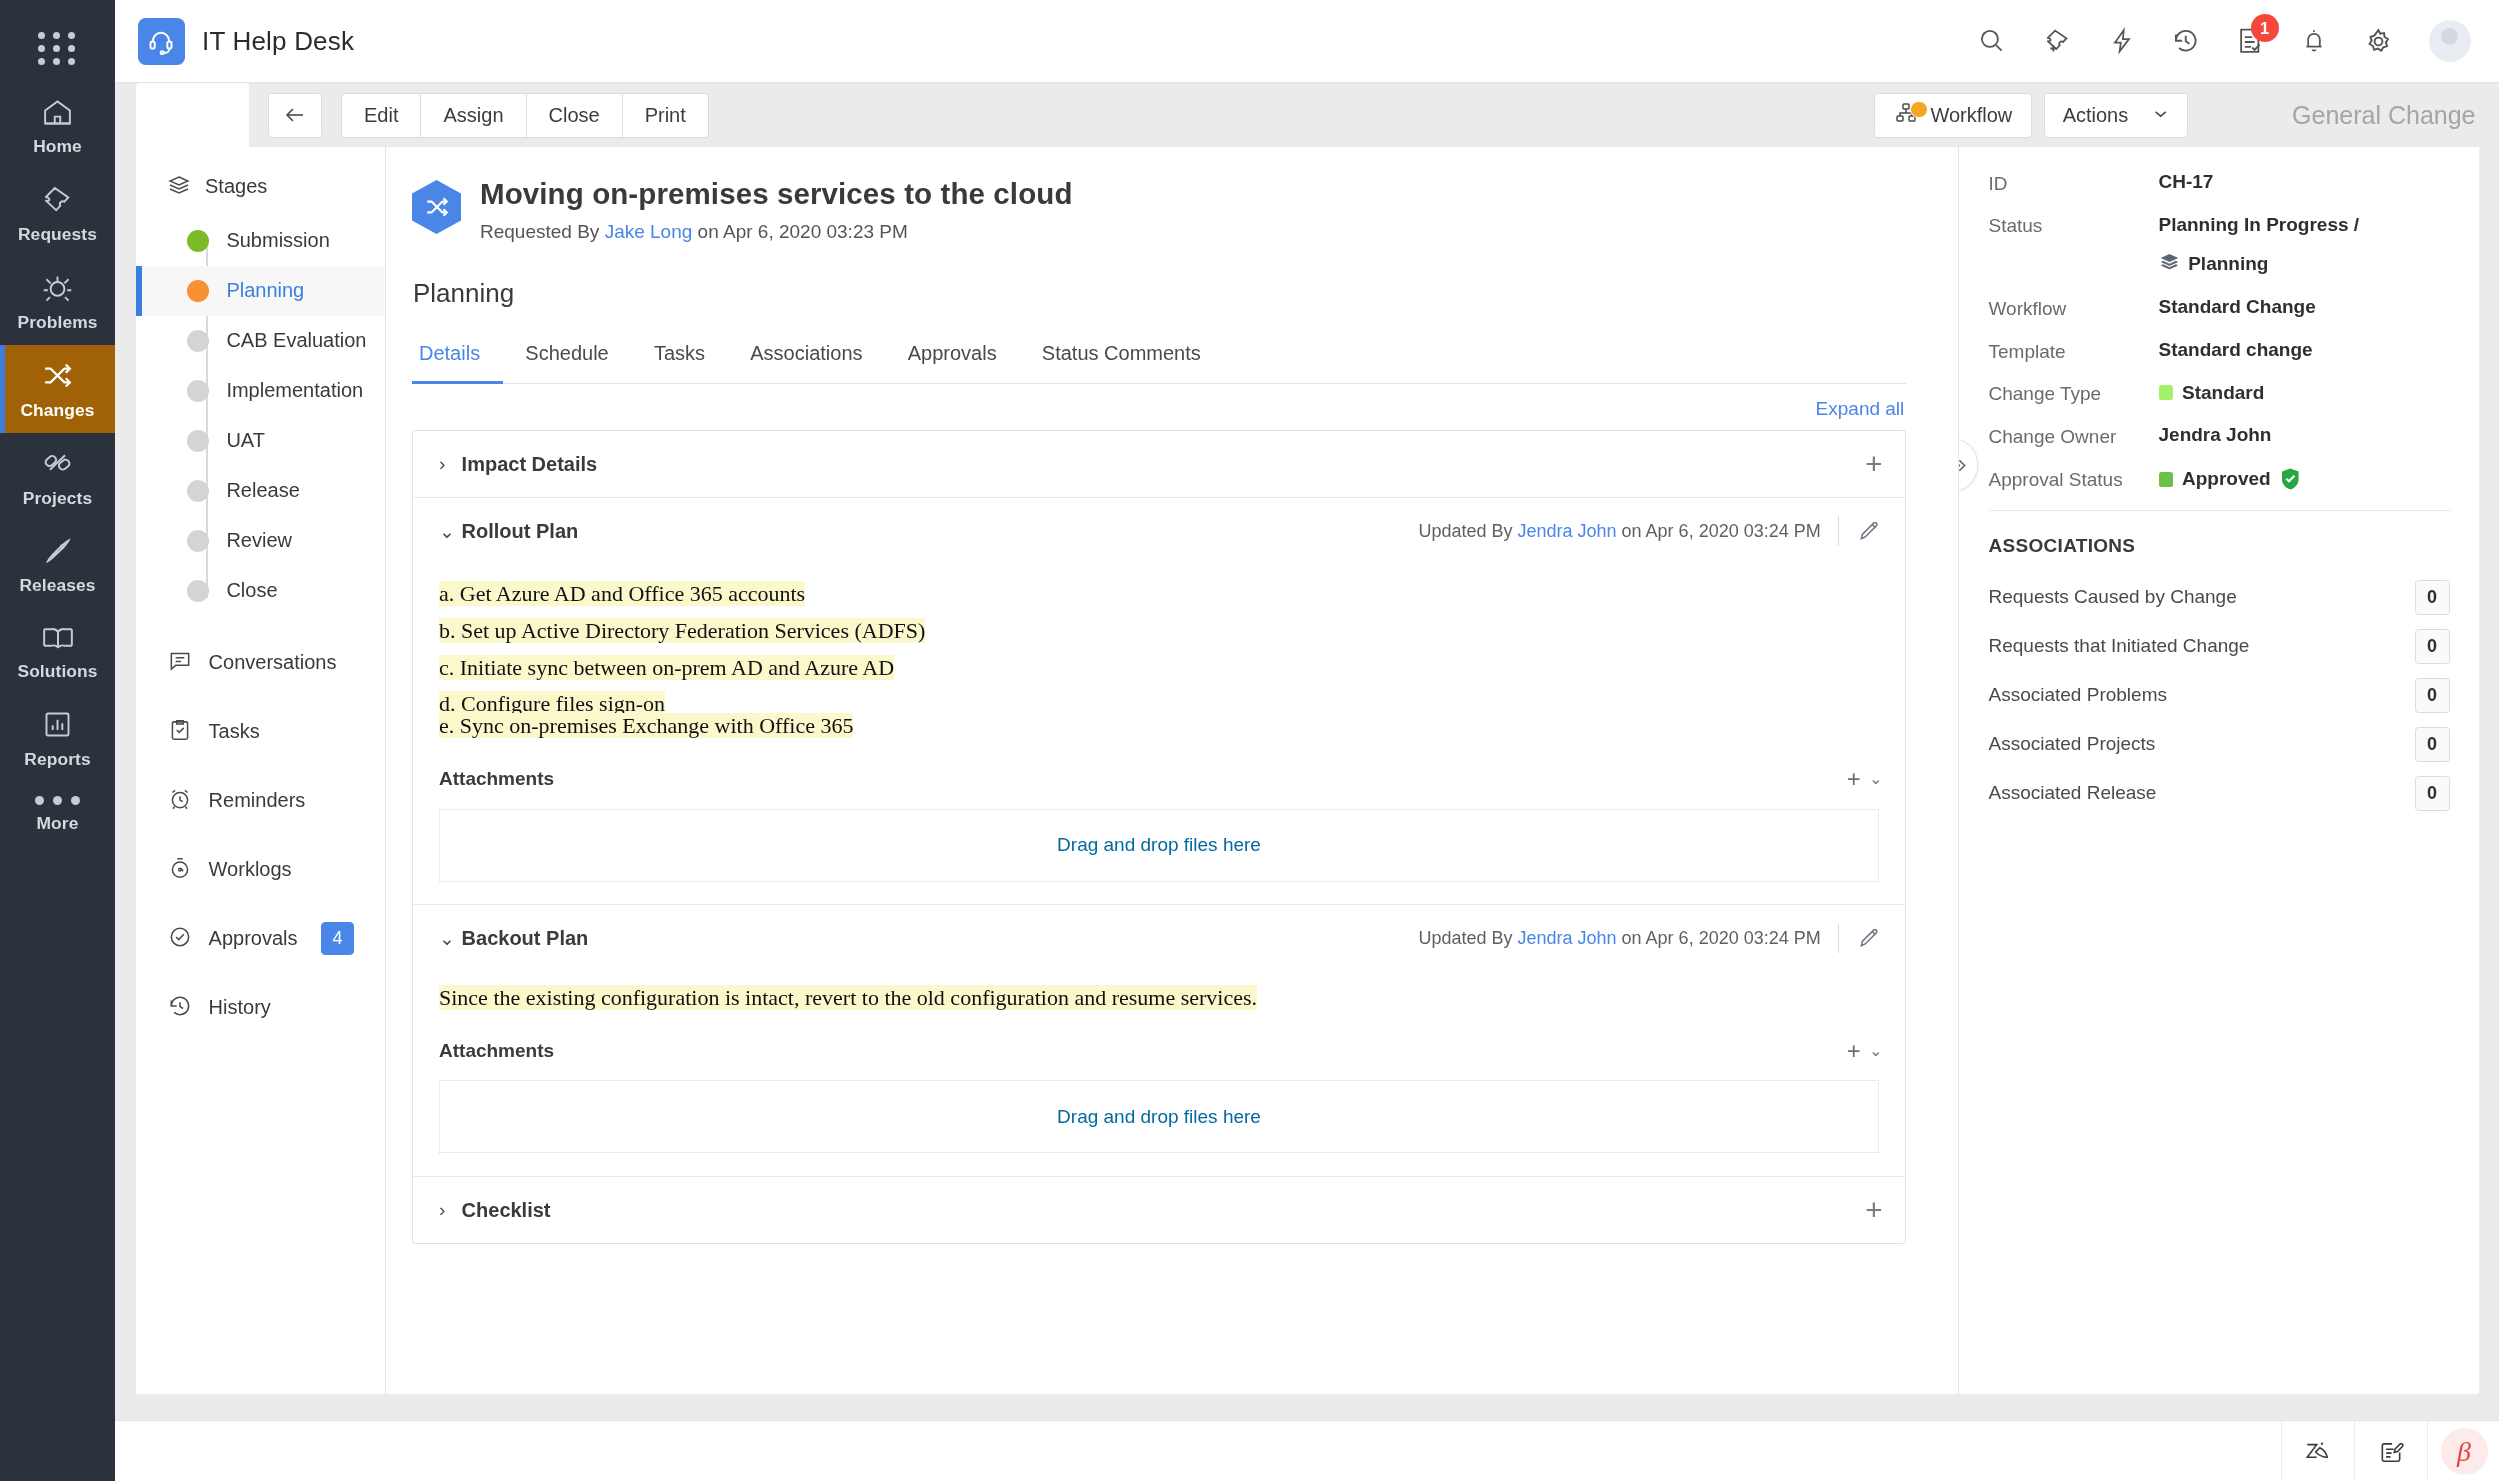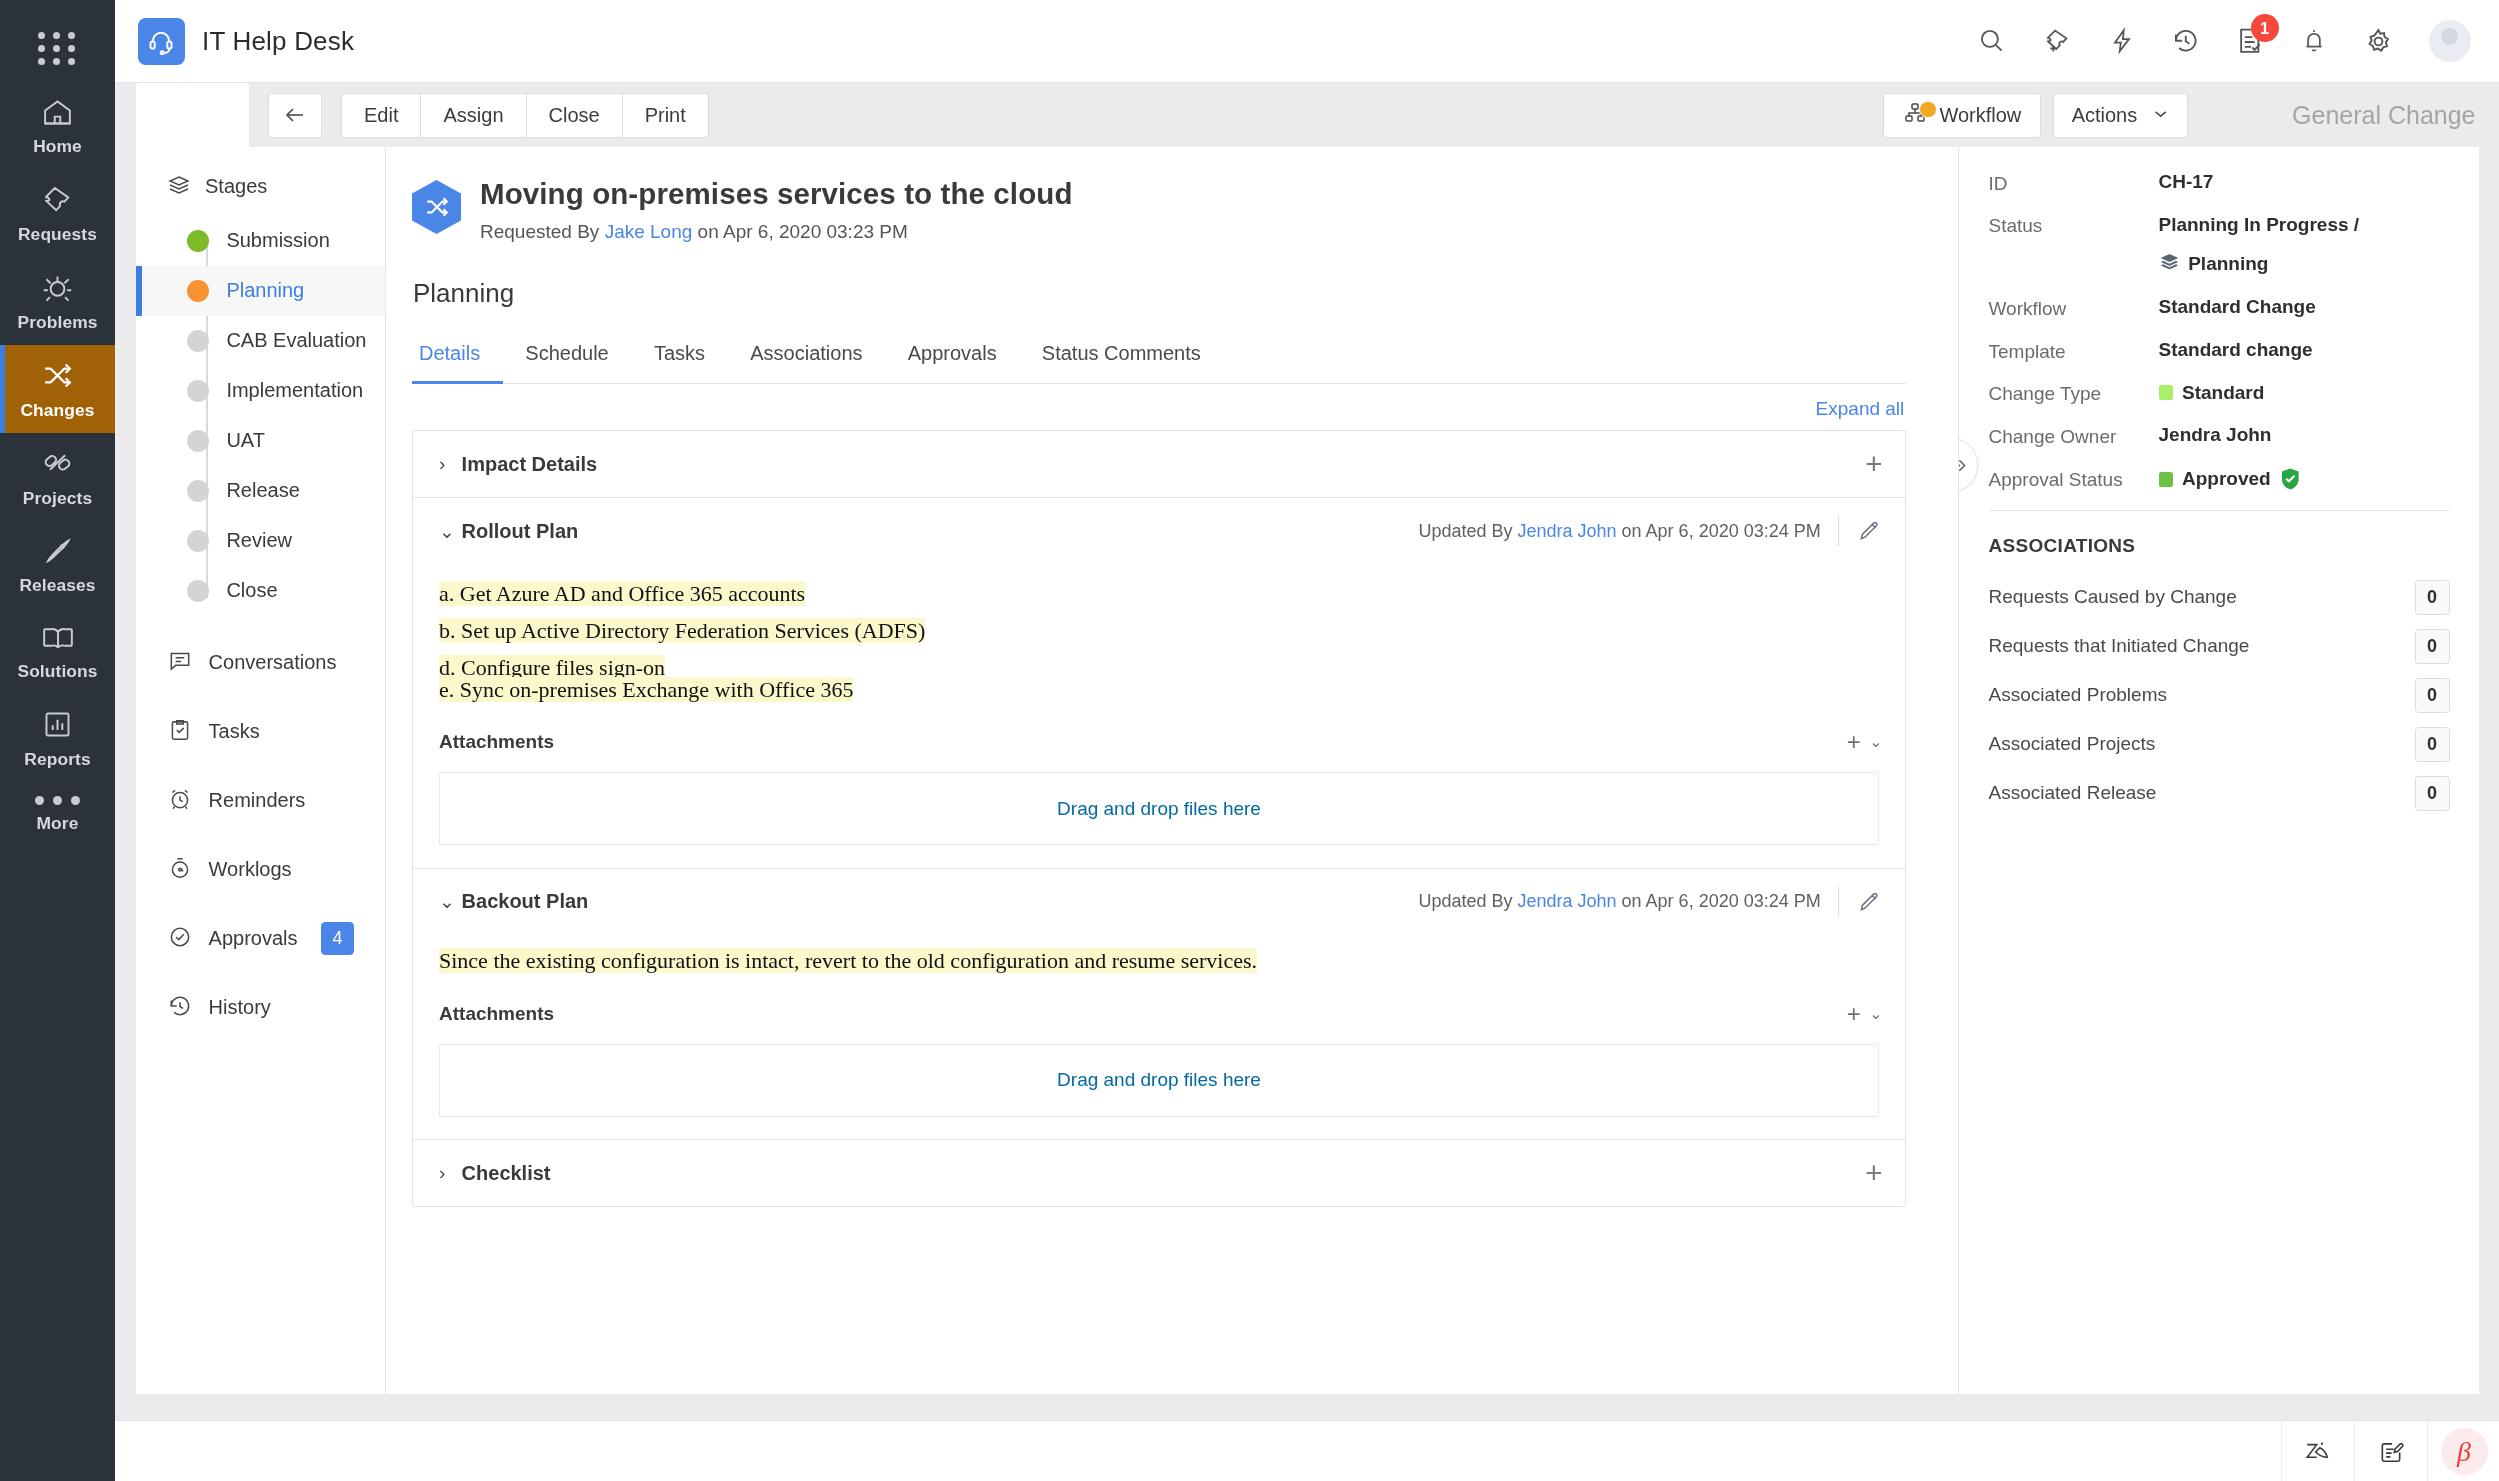--- a/index.html
+++ b/index.html
@@ -71,21 +71,21 @@
   }
   .btn-back { width: 54px; border-radius: 3.5px; margin-left: 19px; }
   .btn-group { display: flex; margin-left: 19px; }
   .btn-group .btn { border-radius: 0; border-left-width: 0; padding: 0 22px; }
   .btn-group .btn:first-child { border-left-width: 0.9px; border-radius: 3.5px 0 0 3.5px; }
   .btn-group .btn:last-child { border-radius: 0 3.5px 3.5px 0; }
   .right-tools { margin-left: auto; display: flex; align-items: center; gap: 0; }
   .btn-workflow {
     border-radius: 3.5px; padding: 0 19px; gap: 12px; position: relative;
   }
-  .btn-actions { border-radius: 3.5px; padding: 0 17.4px; gap: 15px; margin-left: 12px; }
+  .btn-actions { border-radius: 3.5px; padding: 0 17.4px; gap: 24px; margin-left: 12px; }
   .wf-dot {
     position: absolute; width: 17.4px; height: 17.4px; border-radius: 50%; background: #f5a623;
     left: 35px; top: 7px; border: 1.7px solid #fff;
   }
   .general-change {
     font-size: 25px; color: #a5a5a5; margin-left: 104px; white-space: nowrap; padding-right: 3.5px;
   }
   .chev { font-size: 15.6px; color: #555; }
 
   
@@ -612,20 +612,21 @@
                     <svg width="26" height="26" viewBox="0 0 24 24" fill="none" stroke="#6b7280" stroke-width="1.4">
                         <path d="m5 19 1-4L16.5 4.5a1.8 1.8 0 0 1 2.5 2.5L8.5 17.5z"></path>
                         <path d="m15 6 3 3"></path>
                       </svg>
                   </span>
                 </span>
               </div>
               <div class="rich">
                 <p><span class="hl">a. Get Azure AD and Office 365 accounts</span></p>
                 <p><span class="hl">b. Set up Active Directory Federation Services (ADFS)</span></p>
+                <p><span class="hl">c. Initiate sync between on-prem AD and Azure AD</span></p>
                 <p class="tight"><span class="hl">d. Configure files sign-on</span></p>
                 <p><span class="hl">e. Sync on-premises Exchange with Office 365</span></p>
               </div>
               <div class="att-head">
                 <span class="att-title">Attachments</span>
                 <span class="att-tools">
                   <span>+</span>
                   <span class="cv">⌄</span>
                 </span>
               </div>

